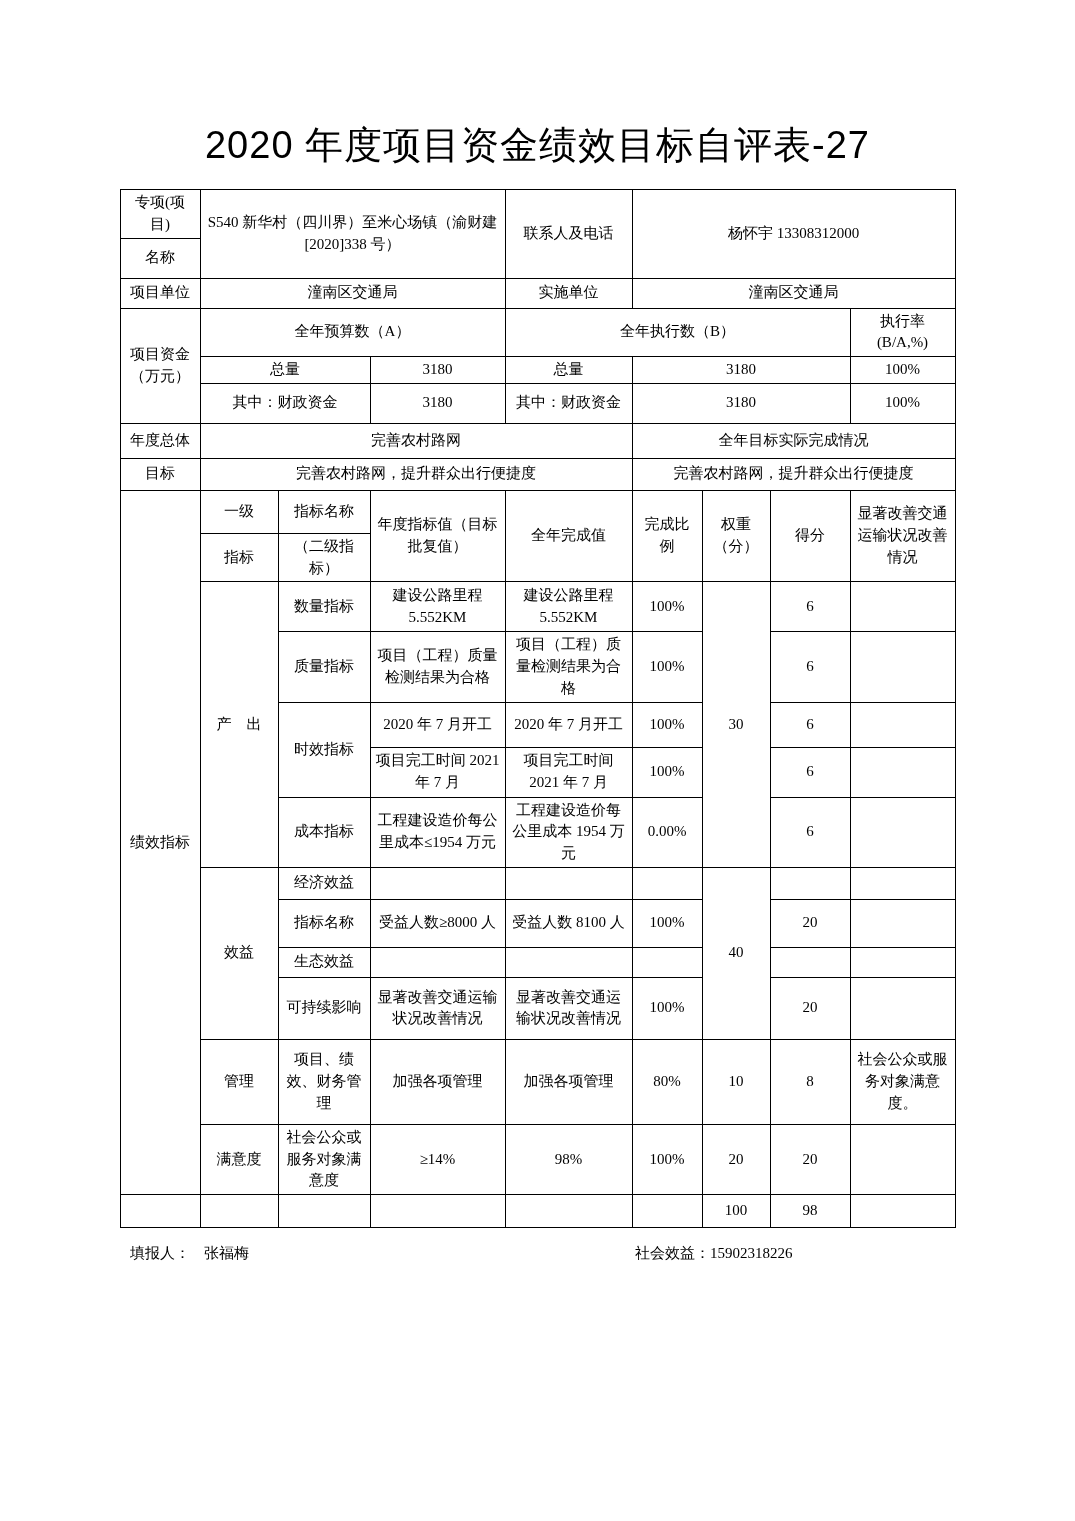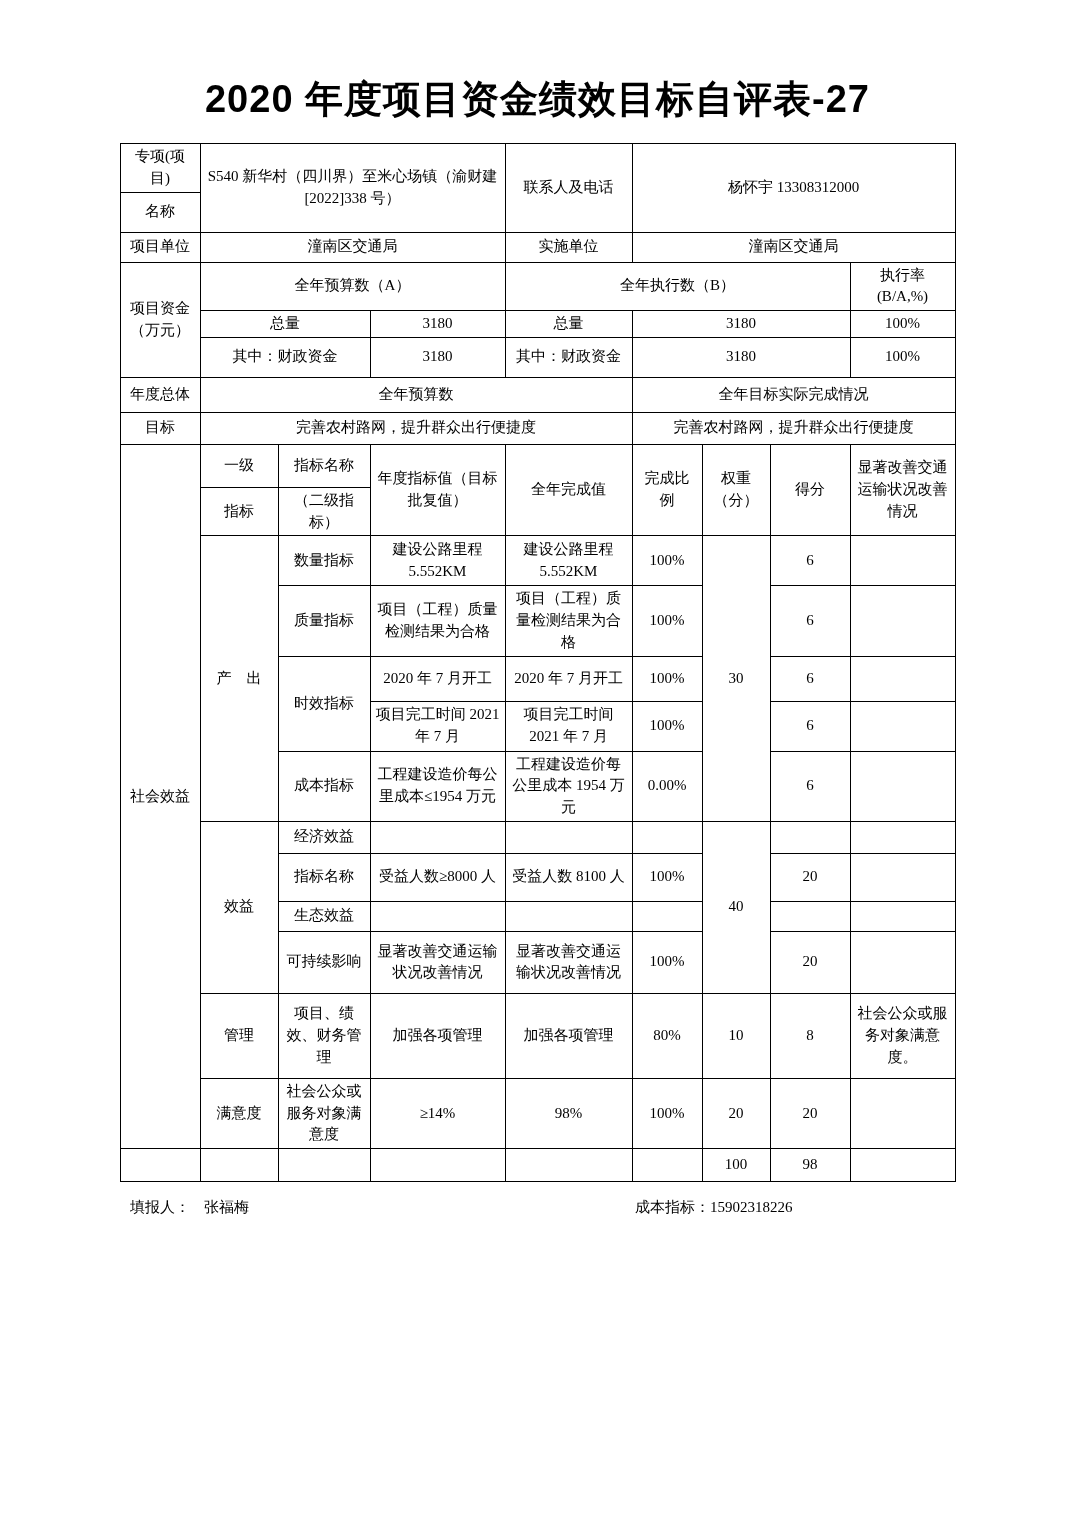--- a/index.html
+++ b/index.html
@@ -8,24 +8,24 @@
     position: relative;
     width: 1075px;
     height: 1521px;
     background: #ffffff;
     color: #000;
     font-family: "Liberation Serif", "DejaVu Serif", serif;
     overflow: hidden;
   }
   .doc-title {
     margin: 0;
-    padding-top: 74px;
+    padding-top: 120px;
     text-align: center;
     font-family: "Liberation Sans", "DejaVu Sans", sans-serif;
-    font-weight: 700;
+    font-weight: 400;
     font-size: 38px;
     letter-spacing: 1px;
   }
   table.main {
     border-collapse: collapse;
     table-layout: fixed;
     width: 835px;
     margin: 18px auto 16px auto;
   }
   table.main td {
@@ -66,21 +66,21 @@
         <col style="width:127px">
         <col style="width:70px">
       <col style="width:68px">
         <col style="width:80px">
         <col style="width:105px">
     </colgroup>
 
     <tbody>
         <tr style="height:40px">
       <td>专项(项目)</td>
-      <td colspan="3" rowspan="2">S540 新华村（四川界）至米心场镇（渝财建[2022]338 号）</td>
+      <td colspan="3" rowspan="2">S540 新华村（四川界）至米心场镇（渝财建[2020]338 号）</td>
       <td rowspan="2">联系人及电话</td>
       <td colspan="4" rowspan="2">杨怀宇 13308312000</td>
     </tr>
     <tr style="height:40px">
       <td>名称</td>
     </tr>
 
     <tr style="height:30px">
       <td>项目单位</td>
       <td colspan="3">潼南区交通局</td>
@@ -104,31 +104,31 @@
     <tr style="height:40px">
       <td colspan="2" class="tl">其中：财政资金</td>
       <td>3180</td>
       <td class="tl">其中：财政资金</td>
       <td colspan="3">3180</td>
       <td>100%</td>
     </tr>
 
     <tr style="height:35px">
       <td>年度总体</td>
-      <td colspan="4">全年预算数</td>
+      <td colspan="4">完善农村路网</td>
       <td colspan="4">全年目标实际完成情况</td>
     </tr>
     <tr style="height:32px">
       <td>目标</td>
       <td colspan="4">完善农村路网，提升群众出行便捷度</td>
       <td colspan="4">完善农村路网，提升群众出行便捷度</td>
     </tr>
 
     <tr style="height:43px">
-      <td rowspan="13">社会效益</td>
+      <td rowspan="13">绩效指标</td>
       <td>一级</td>
       <td>指标名称</td>
       <td rowspan="2">年度指标值（目标批复值）</td>
       <td rowspan="2">全年完成值</td>
       <td rowspan="2">完成比例</td>
       <td rowspan="2">权重（分）</td>
       <td rowspan="2">得分</td>
       <td rowspan="2">显著改善交通运输状况改善情况</td>
     </tr>
     <tr style="height:43px">
@@ -247,17 +247,17 @@
       <td></td>
     </tr>
   </tbody>
     </table>
 
   <div class="footer-line">
     <span class="filler">
       <span>填报人：</span><span class="filler-name">张福梅</span>
     </span>
     <span class="contact">
-      <span>成本指标：</span><span>15902318226</span>
+      <span>社会效益：</span><span>15902318226</span>
     </span>
   </div>
 
 </div>
 
 </body></html>

